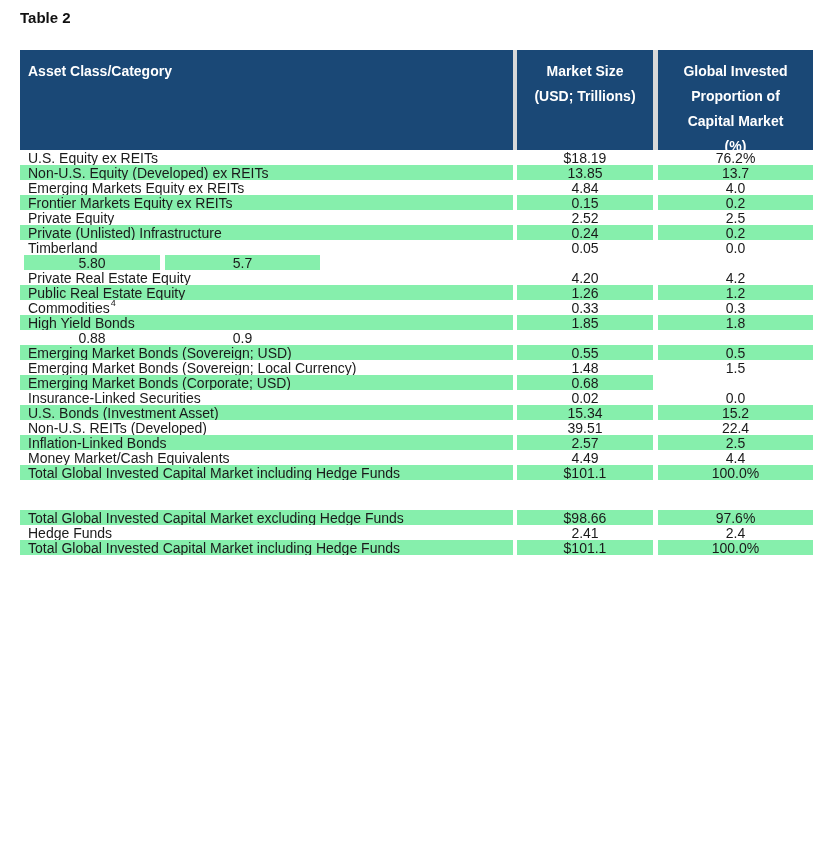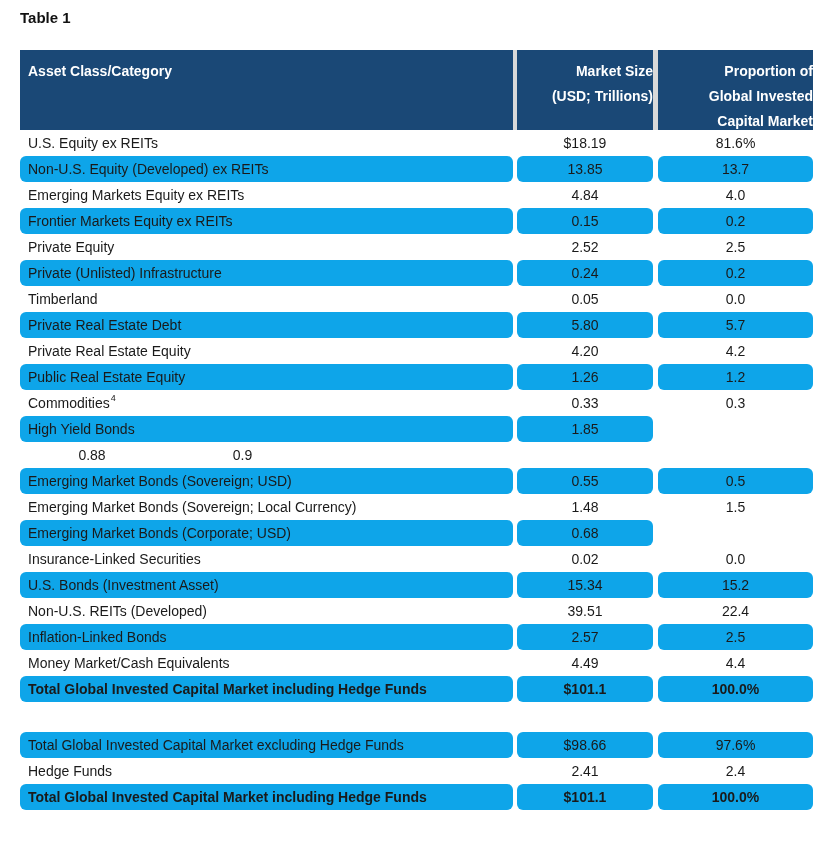--- a/index.html
+++ b/index.html
@@ -23,88 +23,88 @@
     width: 793px;
   }
   .row { display: flex; }
   .c1 { width: 493px; box-sizing: border-box; }
   .c2 { width: 136px; box-sizing: border-box; }
   .c3 { width: 155px; box-sizing: border-box; }
   .g1 { width: 4px; }
   .g2 { width: 5px; }
 
   
-  .hrow { height: 80px; }
+  .hrow { height: 100px; }
   .hcell {
     background: #1A4876;
     color: #ffffff;
     font-weight: bold;
     font-size: 14px;
     line-height: 25px;
     padding-top: 9px;
-    text-align: right;
+    text-align: center;
   }
   .hcell.c1 { text-align: left; padding-left: 8px; }
   .hgap { background: #D9D9D9; }
 
   
-  .brow { height: 26px; }
+  .brow { height: 15px; }
   .bcell {
     display: flex;
     align-items: center;
     font-size: 14px;
     background: #ffffff;
     overflow: hidden;
     white-space: nowrap;
   }
-  .brow.shaded .bcell { background: #0ea5e9; border-radius: 6px; }
-  .brow.bold .bcell { font-weight: bold; }
+  .brow.shaded .bcell { background: #86efac; }
+  .brow.bold .bcell { font-weight: normal; }
   .bcell.c1 { padding-left: 8px; }
   .bcell.c2, .bcell.c3 { justify-content: center; }
   .bgap { background: transparent; }
   .spacer-row { height: 30px; }
   sup.fnote {
     font-size: 9px;
     line-height: 0;
     position: relative;
     top: -5px;
     margin-left: 1px;
   }
 </style>
 </head>
 <body>
 
-<div class="page-title">Table 1</div>
+<div class="page-title">Table 2</div>
 
 <div class="tbl">
     <div class="row hrow">
       <div class="hcell c1">
         <div>Asset Class/Category</div>
       </div>
       <div class="g1 hgap"></div>
       <div class="hcell c2">
         <div>Market Size</div>
         <div>(USD; Trillions)</div>
       </div>
       <div class="g2 hgap"></div>
       <div class="hcell c3">
+        <div>Global Invested</div>
         <div>Proportion of</div>
-        <div>Global Invested</div>
         <div>Capital Market</div>
         <div>(%)</div>
       </div>
     </div>
     <div class="row brow">
       <div class="bcell c1">
         <span>U.S. Equity ex REITs</span>
       </div>
       <div class="g1 bgap"></div>
       <div class="bcell c2">$18.19</div>
       <div class="g2 bgap"></div>
-      <div class="bcell c3">81.6%</div>
+      <div class="bcell c3">76.2%</div>
     </div>
     <div class="row brow shaded">
       <div class="bcell c1">
         <span>Non-U.S. Equity (Developed) ex REITs</span>
       </div>
       <div class="g1 bgap"></div>
       <div class="bcell c2">13.85</div>
       <div class="g2 bgap"></div>
       <div class="bcell c3">13.7</div>
     </div>
@@ -147,23 +147,20 @@
     <div class="row brow">
       <div class="bcell c1">
         <span>Timberland</span>
       </div>
       <div class="g1 bgap"></div>
       <div class="bcell c2">0.05</div>
       <div class="g2 bgap"></div>
       <div class="bcell c3">0.0</div>
     </div>
     <div class="row brow shaded">
-      <div class="bcell c1">
-        <span>Private Real Estate Debt</span>
-      </div>
       <div class="g1 bgap"></div>
       <div class="bcell c2">5.80</div>
       <div class="g2 bgap"></div>
       <div class="bcell c3">5.7</div>
     </div>
     <div class="row brow">
       <div class="bcell c1">
         <span>Private Real Estate Equity</span>
       </div>
       <div class="g1 bgap"></div>
@@ -190,20 +187,21 @@
       <div class="g2 bgap"></div>
       <div class="bcell c3">0.3</div>
     </div>
     <div class="row brow shaded">
       <div class="bcell c1">
         <span>High Yield Bonds</span>
       </div>
       <div class="g1 bgap"></div>
       <div class="bcell c2">1.85</div>
       <div class="g2 bgap"></div>
+      <div class="bcell c3">1.8</div>
     </div>
     <div class="row brow">
       <div class="g1 bgap"></div>
       <div class="bcell c2">0.88</div>
       <div class="g2 bgap"></div>
       <div class="bcell c3">0.9</div>
     </div>
     <div class="row brow shaded">
       <div class="bcell c1">
         <span>Emerging Market Bonds (Sovereign; USD)</span>

